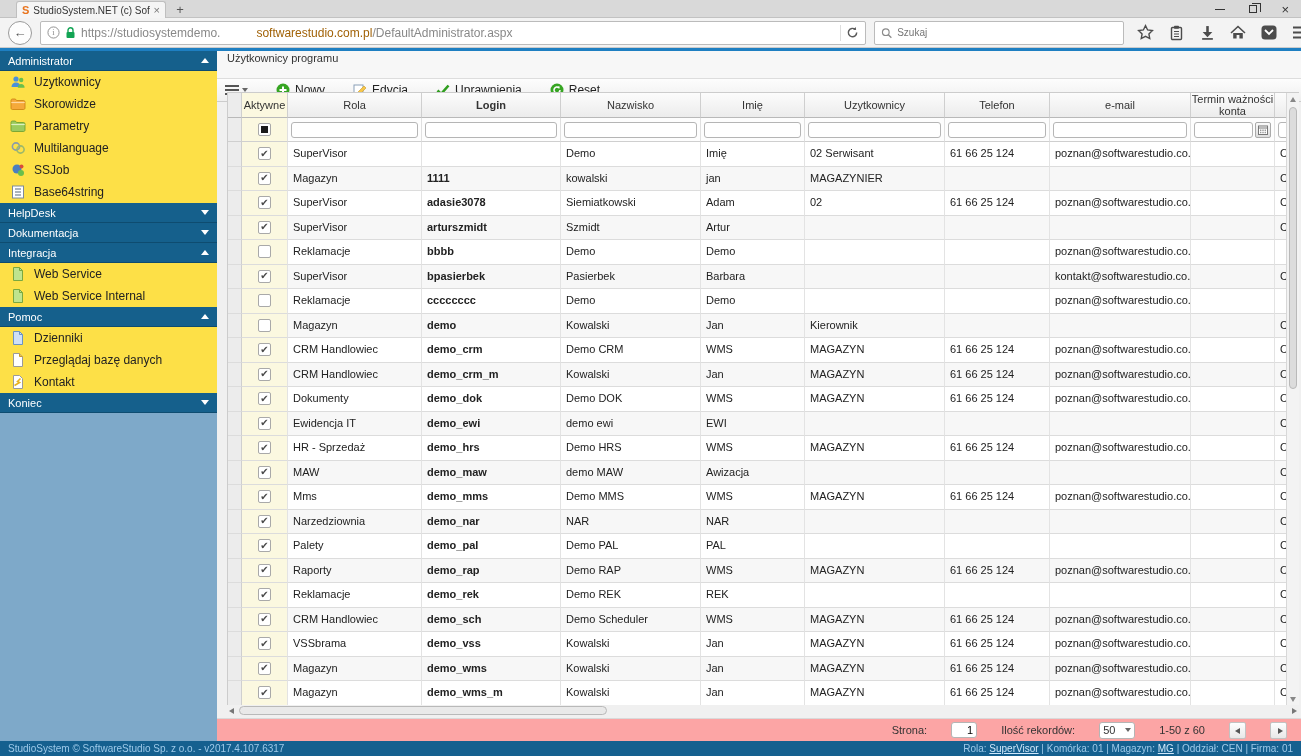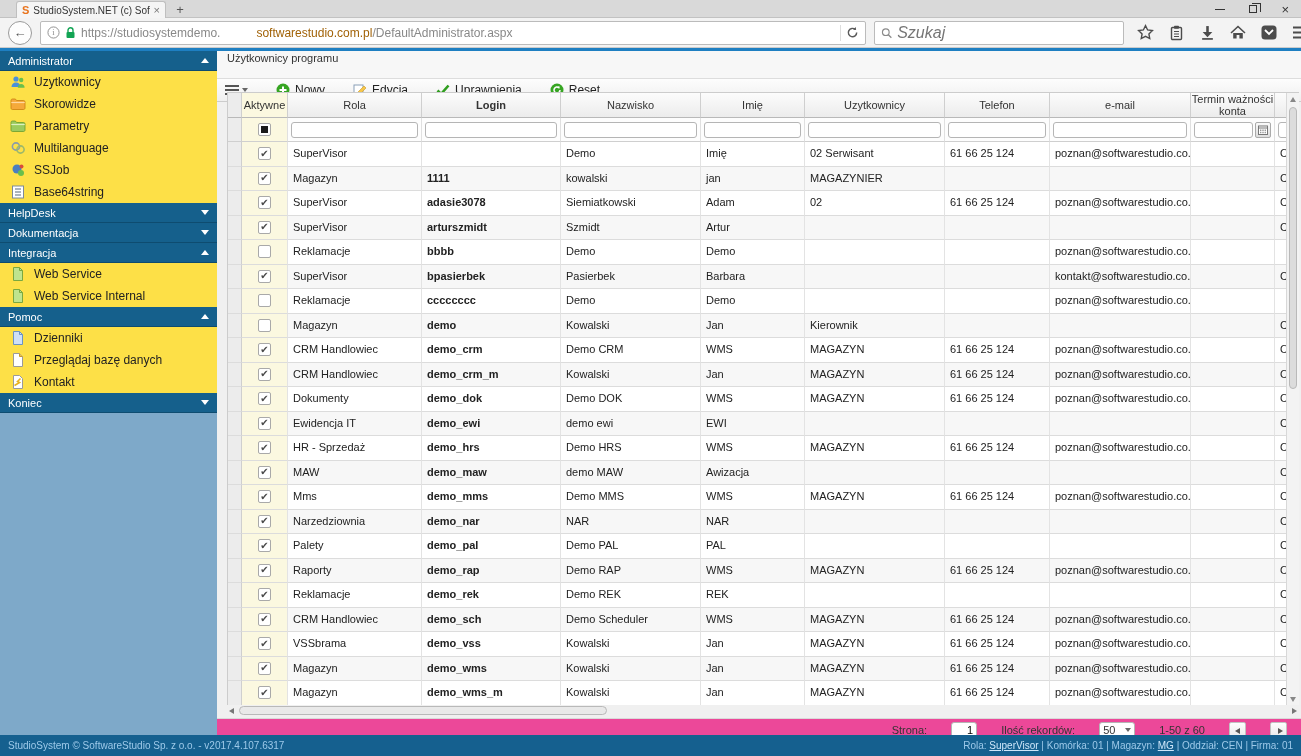--- a/index.html
+++ b/index.html
@@ -18,21 +18,21 @@
   .win-restore::before{content:"";position:absolute;left:2px;top:-3px;width:8px;height:8px;border:1px solid #333;border-bottom:none;border-left:none;}
   .win-close{font-size:13px;color:#333;line-height:1;}
 
   .navbar{position:absolute;top:18px;left:0;right:0;height:30px;background:#f3f3f3;border-bottom:1px solid #ccc;display:flex;align-items:center;padding:0 8px;gap:8px;}
   .backbtn{width:24px;height:24px;border-radius:50%;border:1px solid #9a9a9a;background:#fdfdfd;display:flex;align-items:center;justify-content:center;color:#555;font-size:13px;flex:0 0 auto;}
   .urlbar{height:24px;flex:0 0 826px;background:#fff;border:1px solid #bbb;border-radius:2px;display:flex;align-items:center;padding:0 6px;gap:5px;}
   .urltext{font-size:12px;color:#888;white-space:nowrap;overflow:hidden;flex:1;}
   .urltext b{color:#a16207;font-weight:normal;margin-left:36px;}
   .url-div{width:1px;height:16px;background:#ddd;}
   .searchbar{height:24px;flex:0 0 250px;background:#fff;border:1px solid #bbb;border-radius:2px;display:flex;align-items:center;padding:0 6px;gap:5px;}
-  .searchbar input{border:none;outline:none;font-style:italic;font-size:16px;color:#4c1d95;width:100%;font-family:"Liberation Sans",sans-serif;background:transparent;}
+  .searchbar input{border:none;outline:none;font-size:10px;color:#4c1d95;width:100%;font-family:"Liberation Sans",sans-serif;background:transparent;}
   .navicons{display:flex;align-items:center;gap:13px;margin-left:4px;}
   .navicons .ni{width:18px;height:18px;display:flex;align-items:center;justify-content:center;}
 
   
   .topline{position:absolute;top:48px;left:0;right:0;height:3px;background:#1e7fc2;}
   .sidebar{position:absolute;top:51px;left:0;width:217px;bottom:15px;background:#7ea9c9;overflow:hidden;}
   .acc-header{height:20px;background:#15608c;border-bottom:1px solid #0e4c70;display:flex;align-items:center;padding:0 8px;}
   .acc-label{color:#fff;font-size:11px;flex:1;}
   .acc-arrow.up{width:0;height:0;border-left:4px solid transparent;border-right:4px solid transparent;border-bottom:5px solid #fff;}
   .acc-arrow.down{width:0;height:0;border-left:4px solid transparent;border-right:4px solid transparent;border-top:5px solid #fff;}
@@ -72,29 +72,29 @@
 
   .vscroll{position:absolute;top:0;right:0;width:13px;height:613px;background:#f3f3f3;border-left:1px solid #d8d8d8;}
   .vthumb{position:absolute;left:2px;top:14px;width:8px;height:282px;background:#dcdcdc;border:1px solid #b9b9b9;border-radius:4px;}
   .tri-up{position:absolute;top:4px;left:3px;width:0;height:0;border-left:3px solid transparent;border-right:3px solid transparent;border-bottom:5px solid #888;}
   .tri-down{position:absolute;bottom:4px;left:3px;width:0;height:0;border-left:3px solid transparent;border-right:3px solid transparent;border-top:5px solid #888;}
   .hscroll{position:absolute;top:654px;left:10px;width:1072px;height:12px;}
   .tri-left{position:absolute;left:2px;top:3px;width:0;height:0;border-top:3px solid transparent;border-bottom:3px solid transparent;border-right:5px solid #777;}
   .tri-right{position:absolute;right:2px;top:3px;width:0;height:0;border-top:3px solid transparent;border-bottom:3px solid transparent;border-left:5px solid #777;}
   .hthumb{position:absolute;left:12px;top:1px;width:368px;height:9px;background:#e9e9e9;border:1px solid #b9b9b9;border-radius:5px;}
 
-  .pager{position:absolute;left:0;right:0;bottom:0;height:23px;background:#ec4899;border-top:1px solid #d9d9d9;display:flex;align-items:center;justify-content:flex-end;gap:24px;padding-right:14px;font-size:11px;color:#333;}
+  .pager{position:absolute;left:0;right:0;bottom:0;height:23px;background:#fca5a5;border-top:1px solid #d9d9d9;display:flex;align-items:center;justify-content:flex-end;gap:24px;padding-right:14px;font-size:11px;color:#333;}
   .pager input{width:26px;height:16px;border:1px solid #b5b5b5;border-radius:3px;text-align:right;font-size:11px;padding-right:3px;outline:none;}
   .sizebox{width:36px;height:17px;border:1px solid #b5b5b5;border-radius:3px;background:#fff;display:flex;align-items:center;justify-content:space-between;padding:0 3px;}
   .sizebox .sc{width:0;height:0;border-left:3px solid transparent;border-right:3px solid transparent;border-top:4px solid #666;}
   .pg-btn{width:17px;height:17px;border:1px solid #c2c2c2;border-radius:2px;background:linear-gradient(#fefefe,#e8e8e8);position:relative;}
   .pg-btn .tl{position:absolute;left:5px;top:5px;width:0;height:0;border-top:3.5px solid transparent;border-bottom:3.5px solid transparent;border-right:5px solid #555;}
   .pg-btn .tr{position:absolute;left:7px;top:5px;width:0;height:0;border-top:3.5px solid transparent;border-bottom:3.5px solid transparent;border-left:5px solid #555;}
 
-  .statusbar{position:absolute;left:0;right:0;bottom:0;height:21px;background:#15608f;color:#9dc9e9;font-size:10px;display:flex;align-items:center;justify-content:space-between;padding:0 8px;}
+  .statusbar{position:absolute;left:0;right:0;bottom:0;height:15px;background:#15608f;color:#9dc9e9;font-size:10px;display:flex;align-items:center;justify-content:space-between;padding:0 8px;}
   .sb-link{color:#cfe7fa;text-decoration:underline;}
   .sb-sep{color:#9dc9e9;}
 </style>
 </head>
 <body>
 
 <div class="titlebar">
   <div class="tab">
     <span class="tab-fav">S</span>
     <span class="tab-title">StudioSystem.NET (c) Softw</span>

